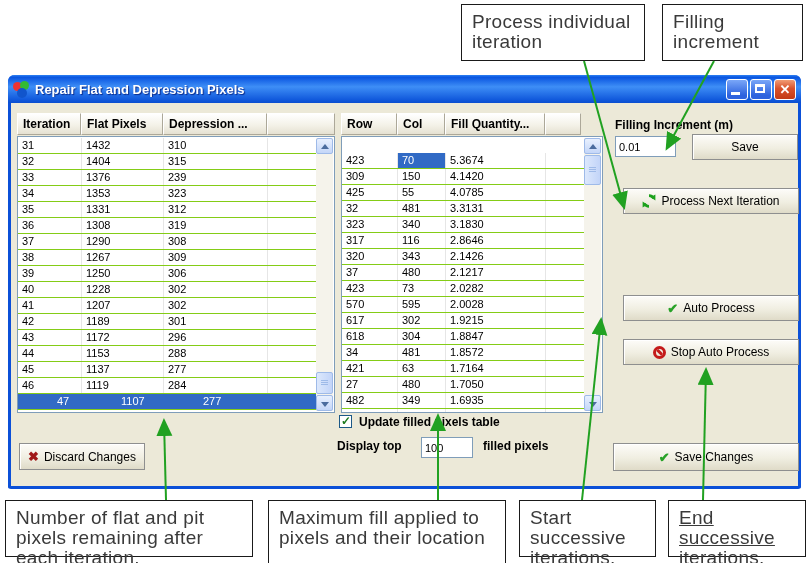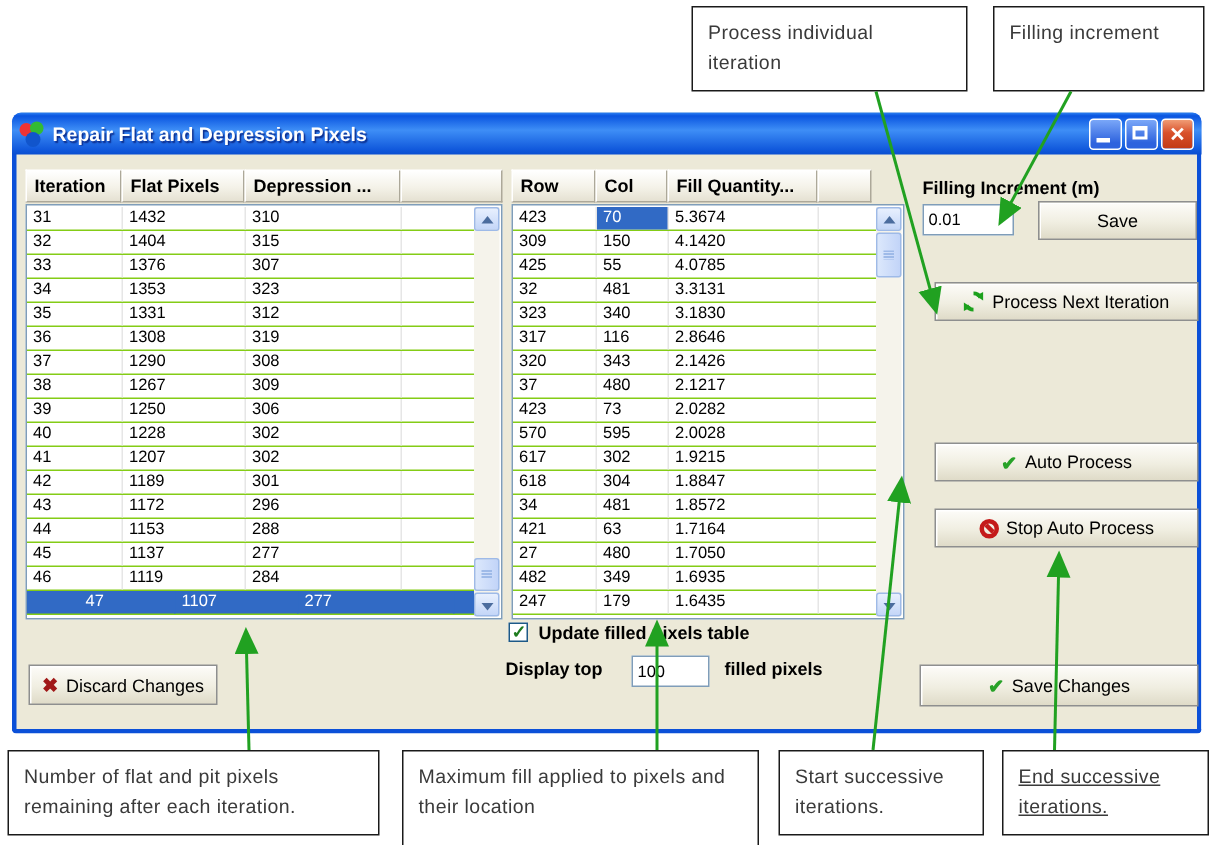--- a/index.html
+++ b/index.html
@@ -1,19 +1,19 @@
 <!DOCTYPE html>
 <html><head>
 <meta charset="utf-8">
 <style>
   html,body{margin:0;padding:0;width:810px;height:563px;background:#fff;overflow:hidden;
     font-family:"Liberation Sans",sans-serif;-webkit-font-smoothing:antialiased;}
   
   .callout{position:absolute;background:#fff;border:1px solid #1a1a1a;color:#3a3a3a;
-    font-size:13px;line-height:20px;letter-spacing:.3px;padding:7px 10px;box-sizing:border-box;}
+    font-size:19px;line-height:20px;letter-spacing:.3px;padding:7px 10px;box-sizing:border-box;}
   
   .dialog{position:absolute;left:8px;top:75px;width:793px;height:414px;background:#ECE9D8;
     border:3px solid #0B50D8;border-top:none;border-radius:7px 7px 3px 3px;box-sizing:border-box;}
   .titlebar{position:absolute;left:-3px;top:0;width:793px;height:28px;border-radius:6px 6px 0 0;
     background:linear-gradient(180deg,#2E82F3 0%,#0A55E0 8%,#3E8EF6 42%,#1159DC 88%,#0A4ED0 100%);
     display:flex;align-items:center;box-sizing:border-box;padding:0 5px;}
   .titletext{color:#fff;font-weight:bold;font-size:13px;text-shadow:1px 1px 1px #0A2A8A;margin-left:5px;flex:1;
     white-space:nowrap;overflow:hidden;}
   .appicon{width:17px;height:17px;position:relative;flex:0 0 auto;}
   .appicon i{position:absolute;border-radius:50%;}
@@ -116,21 +116,21 @@
         </div>
         <div class="lrow">
           <span class="lcell c0">32</span>
           <span class="lcell c1">1404</span>
           <span class="lcell c2">315</span>
           <span class="lcell fill"></span>
         </div>
         <div class="lrow">
           <span class="lcell c0">33</span>
           <span class="lcell c1">1376</span>
-          <span class="lcell c2">307</span>
+          <span class="lcell c2">239</span>
           <span class="lcell fill"></span>
         </div>
         <div class="lrow">
           <span class="lcell c0">34</span>
           <span class="lcell c1">1353</span>
           <span class="lcell c2">323</span>
           <span class="lcell fill"></span>
         </div>
         <div class="lrow">
           <span class="lcell c0">35</span>
@@ -219,21 +219,21 @@
   </div>
 
   <div class="hdr" style="left:330px;top:38px;width:240px;">
     <div class="hcell" style="width:56px">Row</div>
     <div class="hcell" style="width:48px">Col</div>
     <div class="hcell" style="width:100px">Fill Quantity...</div>
     <div class="hcell" style="flex:1"></div>
   </div>
 
   <div class="listbox" style="left:330px;top:61px;width:262px;height:277px;">
-    <div class="rows" id="fillBody" style="width:243px;padding-top:1px;">
+    <div class="rows" id="fillBody" style="width:243px;padding-top:16px;">
         <div class="lrow">
           <span class="lcell c0">423</span>
           <span class="lcell c1 selcell">70</span>
           <span class="lcell c2">5.3674</span>
           <span class="lcell fill"></span>
         </div>
         <div class="lrow">
           <span class="lcell c0">309</span>
           <span class="lcell c1">150</span>
           <span class="lcell c2">4.1420</span>

